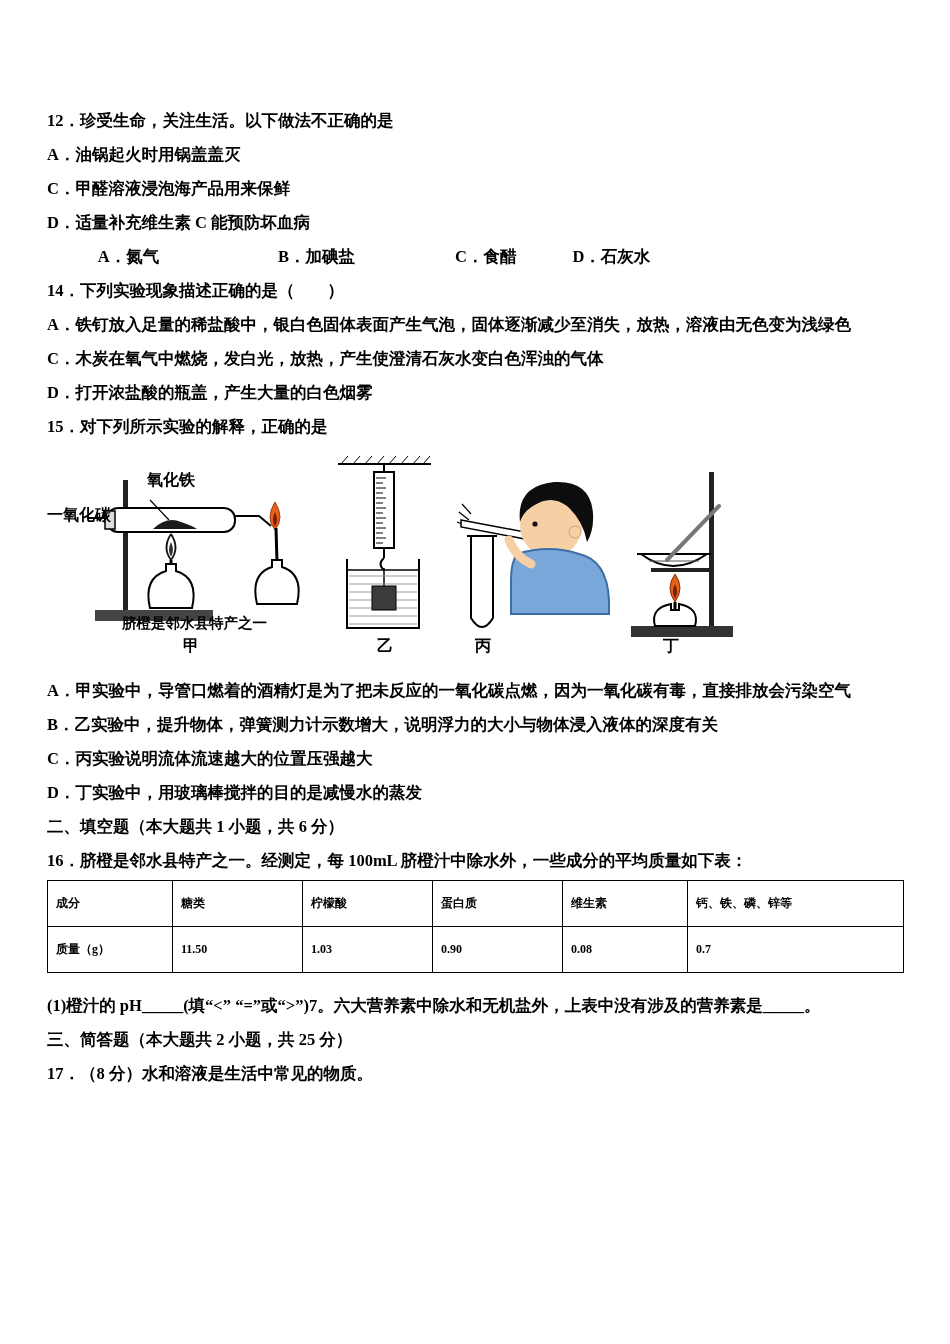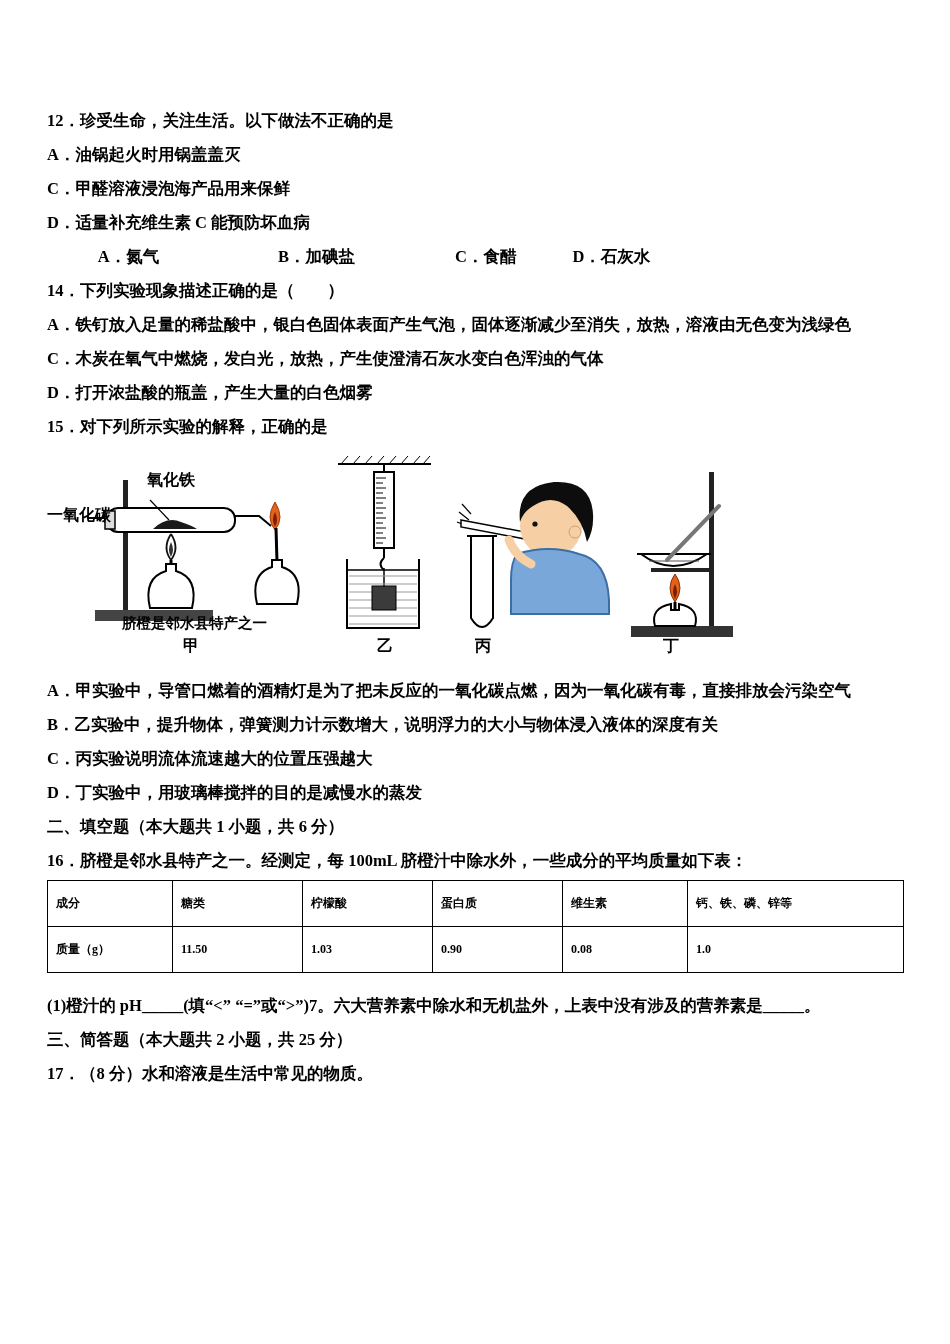--- a/index.html
+++ b/index.html
@@ -216,21 +216,21 @@
         <td class="c4">蛋白质</td>
         <td class="c5">维生素</td>
         <td class="c6">钙、铁、磷、锌等</td>
       </tr>
       <tr>
         <td>质量（g）</td>
         <td>11.50</td>
         <td>1.03</td>
         <td>0.90</td>
         <td>0.08</td>
-        <td>1.0</td>
+        <td>0.7</td>
       </tr>
     </tbody>
       </table>
 
     <div class="tline fillline">(1)橙汁的 pH_____(填“&lt;” “=”或“&gt;”)7。六大营养素中除水和无机盐外，上表中没有涉及的营养素是_____。</div>
     <div class="tline">三、简答题（本大题共 2 小题，共 25 分）</div>
     <div class="tline">17．（8 分）水和溶液是生活中常见的物质。</div>
 
   </div>
 </div>

